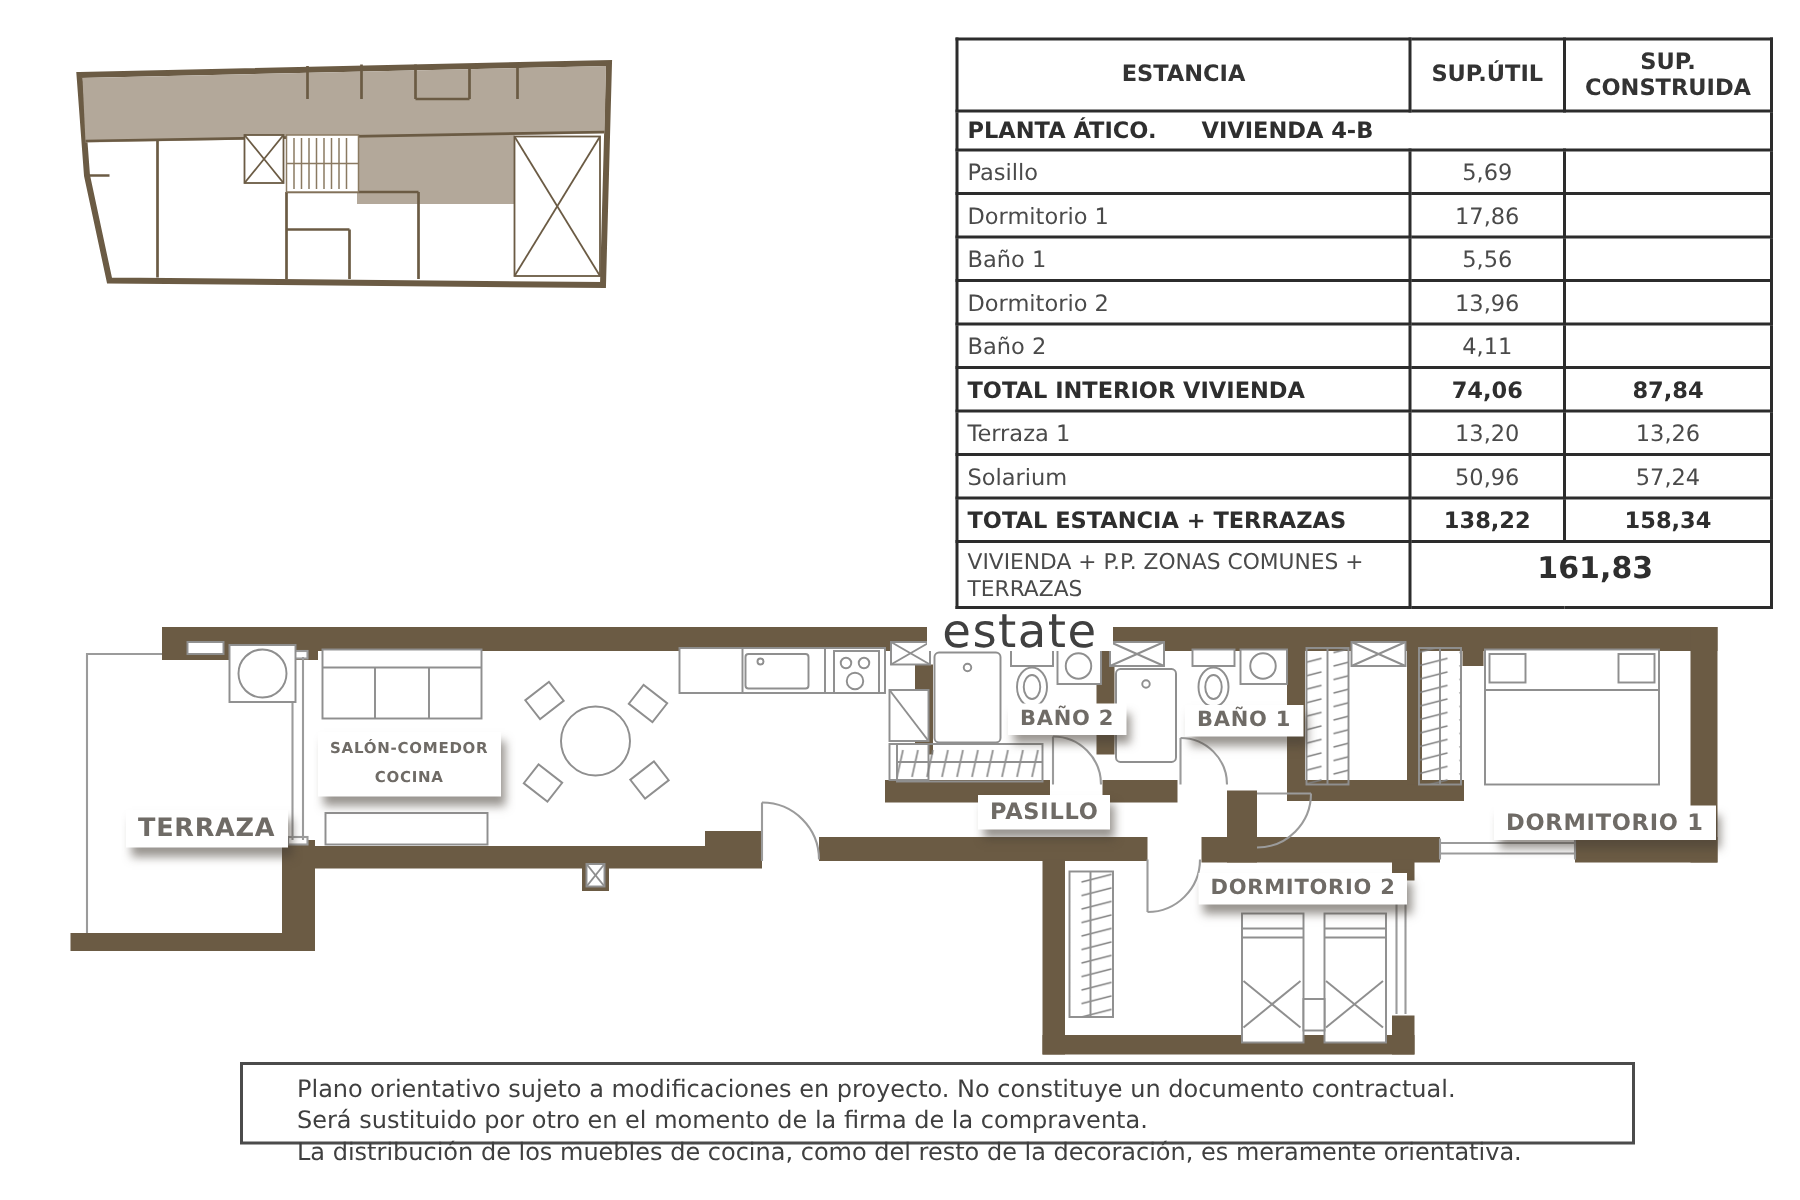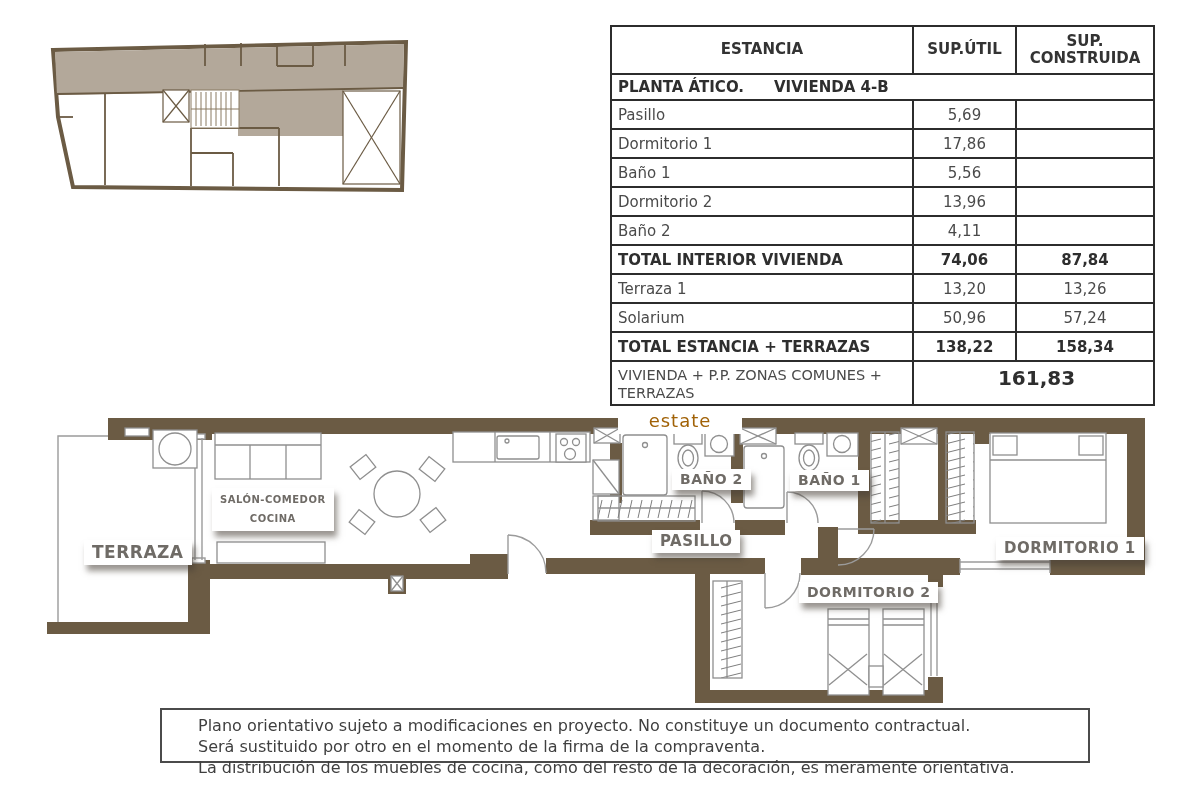--- a/index.html
+++ b/index.html
@@ -1,41 +1,41 @@
 <!DOCTYPE html>
 <html><head>
 <meta charset="utf-8">
 <style>
   html,body{margin:0;padding:0;background:#888;}
   .page{position:relative;width:1200px;height:800px;background:#ffffff;overflow:hidden;
         font-family:"DejaVu Sans","Liberation Sans",sans-serif;}
   svg{display:block;}
   
-  .area-table{position:absolute;left:610px;top:25px;width:543px;border-collapse:collapse;
+  .area-table{position:absolute;left:637px;top:25px;width:543px;border-collapse:collapse;
               table-layout:fixed;z-index:10;}
   .area-table th,.area-table td{border:2px solid #2c2c2c;color:#4a4a4a;font-size:15px;
               padding:0 0 0 6px;background:transparent;overflow:hidden;}
   .area-table th{font-weight:bold;color:#333;text-align:center;padding:0;height:46px;line-height:1.15;}
   .area-table td{height:27px;}
   .area-table td.num{text-align:center;padding:0;margin-left:28px;}
   .area-table tr.section-row td{font-weight:bold;color:#2e2e2e;height:24px;}
   .area-table tr.bold-row td{font-weight:bold;color:#2e2e2e;}
   .area-table td.footer-label{font-size:14.5px;height:40px;line-height:18px;padding-top:2px;}
   .area-table td.footer-value{font-weight:bold;color:#2e2e2e;text-align:center;vertical-align:top;
               padding-top:4px;font-size:20px;}
   .section-gap{margin-left:30px;}
   
   .rlabel{position:absolute;background:#ffffff;color:#6f6b66;font-weight:bold;
           padding:2px 8px 3px;white-space:nowrap;letter-spacing:.5px;z-index:6;
           box-shadow:3px 6px 6px rgba(70,62,52,.55);}
   .rlabel.center{text-align:center;}
   
   .watermark{position:absolute;left:618px;top:372px;width:124px;height:62px;background:#fff;
              z-index:4;display:flex;align-items:flex-end;justify-content:center;}
-  .watermark span{font-size:18px;color:#a16207;letter-spacing:1px;line-height:26px;margin-top:20px;}
+  .watermark span{font-size:31px;color:#404040;letter-spacing:1px;line-height:26px;margin-top:20px;}
   
   .disclaimer{position:absolute;left:160px;top:708px;width:930px;height:55px;
               border:2px solid #4b4b4b;box-sizing:border-box;background:#fff;z-index:8;
               padding:5px 0 0 36px;color:#3f3f3f;font-size:16px;line-height:21px;}
   .plan-svg{position:absolute;left:45px;top:392px;z-index:2;}
   .keyplan-svg{position:absolute;left:45px;top:33px;z-index:2;}
 </style>
 </head>
 <body>
 

